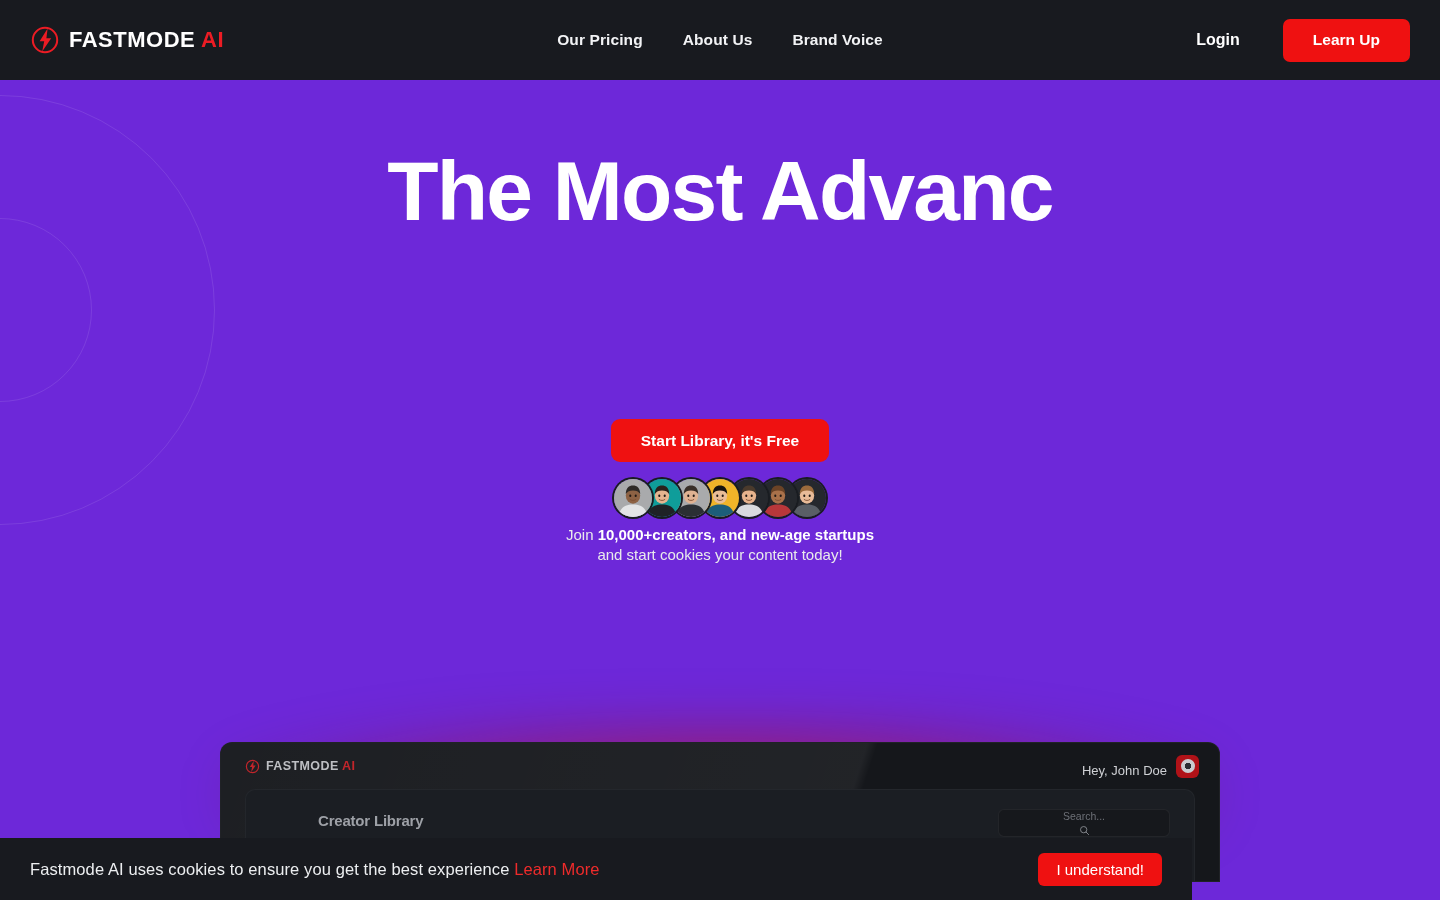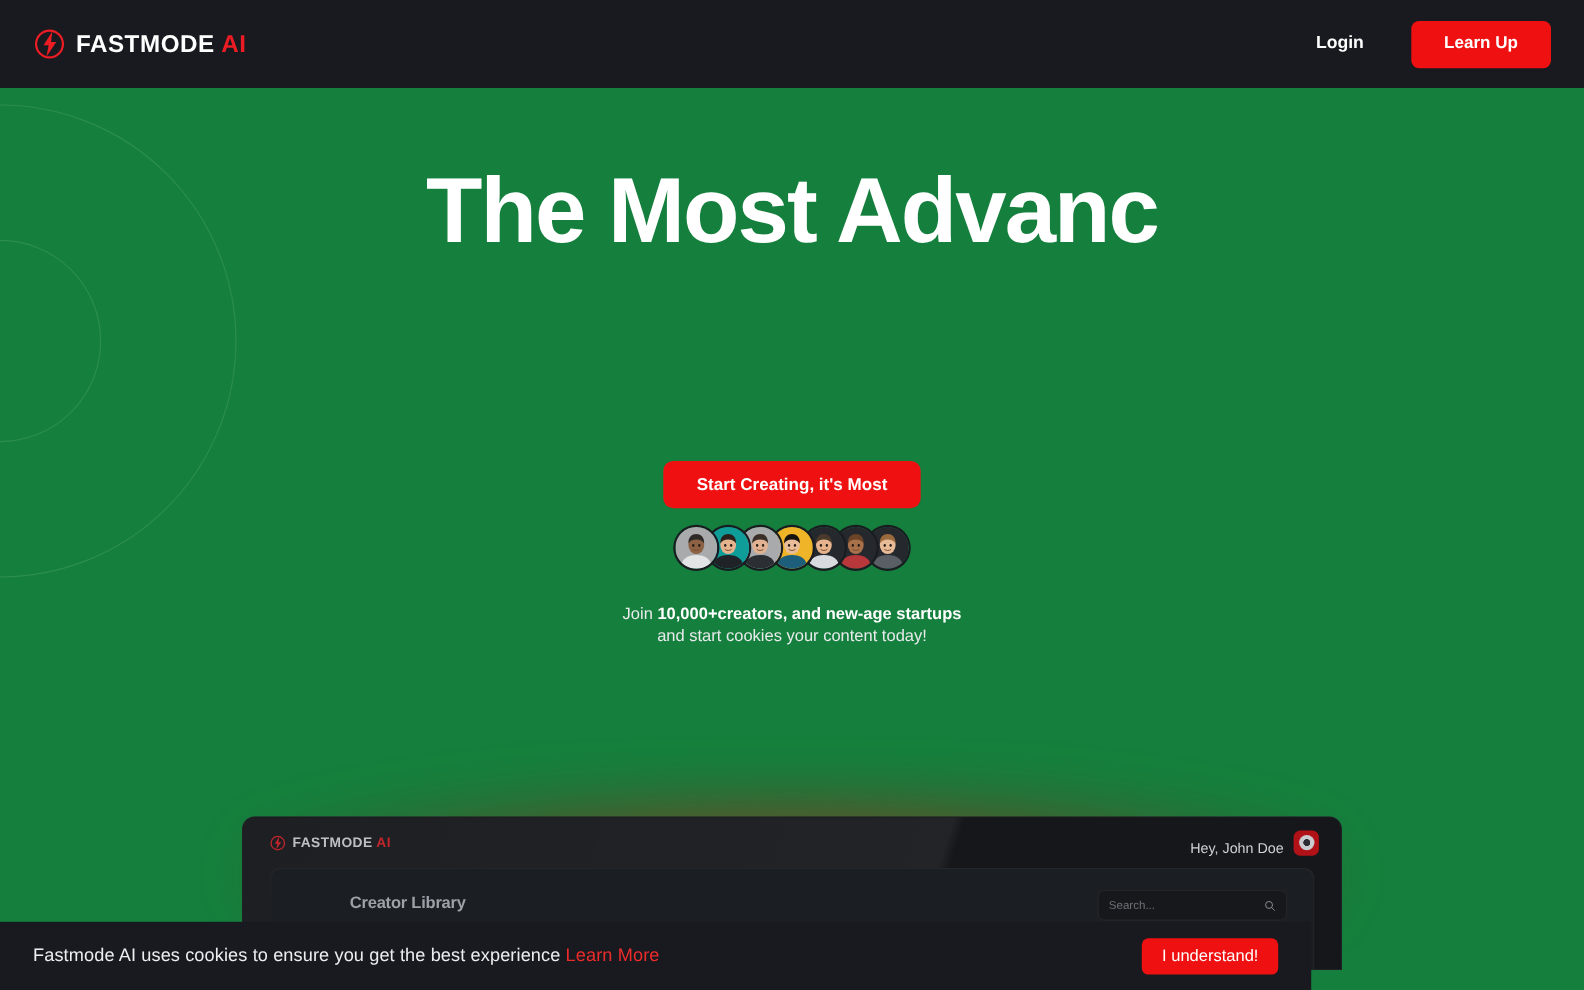--- a/index.html
+++ b/index.html
@@ -2,21 +2,21 @@
 <html><head>
 <meta charset="utf-8">
 <style>
   * { margin:0; padding:0; box-sizing:border-box; }
   html, body {
     width:1440px; height:900px;
     background:#191c21;
     font-family:"Liberation Sans", sans-serif;
     overflow:hidden;
   }
-  #stage { position:relative; width:1440px; height:900px; background:#15803d; overflow:hidden; }
+  #stage { position:relative; width:1440px; height:900px; background:#6d28d9; overflow:hidden; }
 
   
   .deco-circles { position:absolute; left:0; top:0; width:100%; height:100%; pointer-events:none; z-index:0; }
   .deco-ring { position:absolute; border-radius:50%; border:1px solid rgba(255,255,255,0.10); }
   .ring-outer { width:430px; height:430px; left:-215px; top:95px; }
   .ring-inner { width:184px; height:184px; left:-92px; top:218px; }
 
   
   .header {
     position:absolute; left:0; top:0; width:1440px; height:80px;
@@ -63,21 +63,21 @@
   .avatar {
     width:38px; height:38px; border-radius:50%;
     margin-left:-9px; position:relative; overflow:hidden;
     box-shadow:0 0 0 2px #191c21;
     flex:0 0 auto;
   }
   .avatar:first-child { margin-left:0; }
   .avatar svg { display:block; width:38px; height:38px; }
 
   
-  .social { margin-top:32px; font-size:15px; color:#e9eaec; line-height:1.36; }
+  .social { margin-top:8px; font-size:15px; color:#e9eaec; line-height:1.36; }
   .social b { color:#ffffff; font-weight:700; }
 
   
   .preview-zone { position:absolute; left:160px; top:680px; width:1120px; height:200px; z-index:5; }
   .preview-glow {
     position:absolute; left:60px; top:30px; width:1000px; height:170px;
     background:radial-gradient(ellipse at 50% 50%, rgba(215,20,20,0.62) 0%, rgba(180,16,16,0.34) 42%, rgba(120,10,10,0.10) 68%, rgba(0,0,0,0) 80%);
     filter:blur(22px);
   }
   .preview-card {
@@ -114,21 +114,21 @@
     background:#1b1e23; border-radius:10px 10px 0 0;
     border:1px solid rgba(255,255,255,0.04); border-bottom:none;
   }
   .preview-title {
     position:absolute; left:24px; top:22px;
     font-size:15px; font-weight:700; color:#9ea1a7; letter-spacing:-0.2px;margin-left:48px;
   }
   .preview-search {
     position:absolute; right:24px; top:19px; width:172px; height:28px;
     background:#16181c; border:1px solid rgba(255,255,255,0.06); border-radius:6px;
-    display:flex; align-items:center; padding:0 9px;
+    display:flex; align-items:center; padding:0 9px;flex-direction:column;
   }
   .preview-search-text { font-size:10.5px; color:#6d7077; flex:1; }
   .preview-search svg { width:11px; height:11px; display:block; }
 
   
   .cookie-banner {
     position:absolute; left:0; bottom:0; width:1192px; height:62px;
     background:#181a1f; z-index:40;
     display:flex; align-items:center; justify-content:space-between;
     padding:0 30px;
@@ -154,33 +154,38 @@
   <div class="header">
 
     <div class="brand">
       <svg class="brand-mark" viewBox="0 0 30 30">
         <circle cx="15" cy="15" r="12.2" fill="none" stroke="#ec1c24" stroke-width="2"></circle>
         <path d="M17.6 3.4 L9.6 16.2 L14.2 16.2 L12.2 26.6 L21.2 13.2 L16.4 13.2 Z" fill="#ec1c24"></path>
       </svg>
       <div class="brand-text"><span>FASTMODE</span> <span class="ai">AI</span></div>
     </div>
 
+    <nav class="nav">
+      <a href="#">Our Pricing</a>
+      <a href="#">About Us</a>
+      <a href="#">Brand Voice</a>
+    </nav>
 
     <div class="header-right">
       <a href="#" class="login-link">Login</a>
       <button class="signup-btn">Learn Up</button>
     </div>
   </div>
 
   <div class="hero">
     <h1 class="headline">The Most Advanc</h1>
   </div>
 
   <div class="cta-wrap">
-    <button class="cta-btn">Start Creating, it's Most</button>
+    <button class="cta-btn">Start Library, it's Free</button>
 
     <div class="avatars" id="avatar-row">
         <div class="avatar" style="z-index: 10;">
           <svg viewBox="0 0 38 38">
             <rect width="38" height="38" fill="#a9aaac"></rect>
             <path d="M5 38 C5 29 11 25.5 19 25.5 C27 25.5 33 29 33 38 Z" fill="#e3e4e6"></path>
             <ellipse cx="19" cy="16.5" rx="7.2" ry="8.2" fill="#8d6244"></ellipse>
             <path d="M11.8 15 C11.8 8.8 15 6.4 19 6.4 C23 6.4 26.2 8.8 26.2 15 C24.6 12.4 22.4 11.4 19 11.4 C15.6 11.4 13.4 12.4 11.8 15 Z" fill="#2e2a27"></path>
             <ellipse cx="16.3" cy="16.8" rx="1.05" ry="1.2" fill="#201914"></ellipse>
             <ellipse cx="21.7" cy="16.8" rx="1.05" ry="1.2" fill="#201914"></ellipse>

